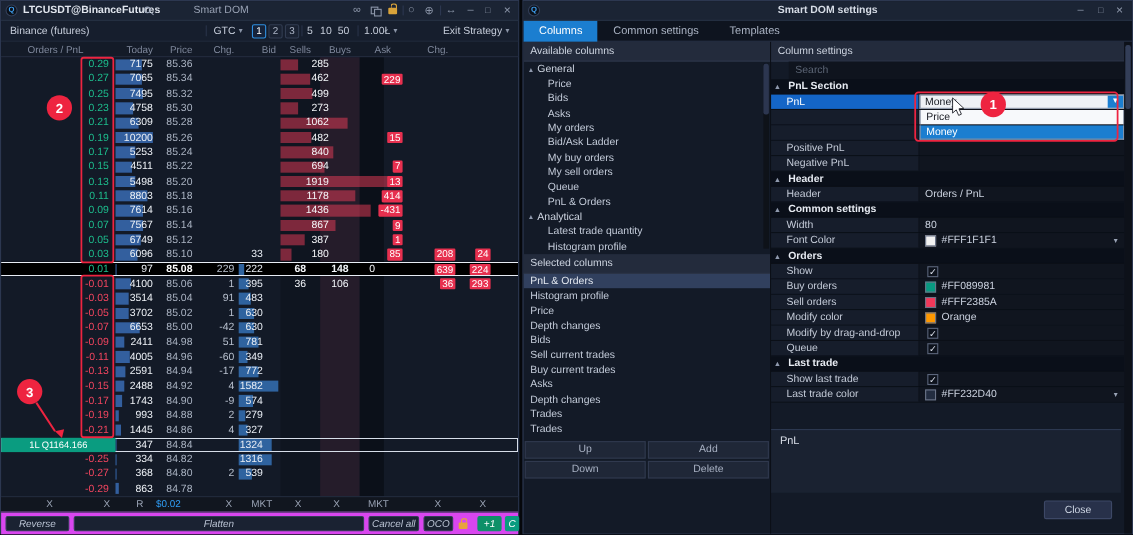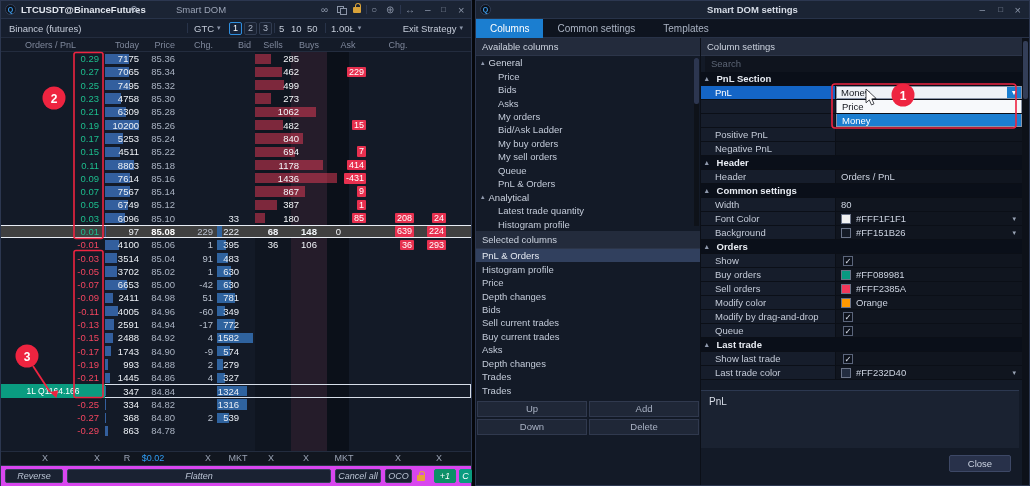--- a/index.html
+++ b/index.html
@@ -38,21 +38,21 @@
 
   
   .dom-header{position:absolute;left:0;right:0;top:37px;height:14px;background:#141b28;border-bottom:1px solid #232c3e;}
   .h{position:absolute;top:0;bottom:0;display:flex;align-items:center;font-size:9px;color:#7f889c;}
   .dom-rows{position:absolute;left:0;right:0;top:51px;height:399px;overflow:hidden;}
   .stripe{position:absolute;top:0;bottom:0;}
   .stripe-a{left:254px;width:36px;background:rgba(10,14,22,0.40);}
   .stripe-b{left:290px;width:36px;background:rgba(150,40,62,0.14);}
   .stripe-c{left:326px;width:22px;background:rgba(6,9,15,0.55);}
   .dom-row{position:relative;height:13.3px;font-size:9.5px;color:#c9d0dc;}
-  .dom-row.current{background:#404040;box-shadow:inset 0 1px 0 #e8edf5,inset 0 -1px 0 #e8edf5;}
+  .dom-row.current{background:#000000;box-shadow:inset 0 1px 0 #e8edf5,inset 0 -1px 0 #e8edf5;}
   .dom-row.current .c-price{color:#fff;font-weight:bold;}
   .dom-row.current .c-sells,.dom-row.current .c-buys{font-weight:bold;}
   .dom-row.order-row{box-shadow:inset 0 0 0 1px #d7dee9;}
   .c{position:absolute;top:0;bottom:0;display:flex;align-items:center;}
   .c-pnl{left:0;width:98px;justify-content:flex-end;}
   .pos{color:#1dbd8d;} .neg{color:#f2455f;}
   .c-order{left:0;width:104px;background:#0a9c80;color:#fff;justify-content:center;font-size:8.5px;}
   .bar{position:absolute;top:1.5px;bottom:1.5px;}
   .bar-today{left:104px;background:#335f9e;}
   .bar-bid{left:216px;background:#2f639f;}
@@ -91,21 +91,21 @@
   .tree-item{height:13.46px;display:flex;align-items:center;font-size:9.5px;color:#c3cbd9;padding-left:22px;}
   .tree-item.group{padding-left:5px;color:#cdd4e0;}
   .tri{font-size:7px;color:#8f99ad;margin-right:4px;}
   .tree-scroll{position:absolute;right:1px;top:20px;width:5px;height:168px;background:#0e1219;}
   .tree-scroll .thumb{position:absolute;left:0;top:0;width:5px;height:46px;background:#2c3650;border-radius:2px;}
   .sel-list{position:absolute;left:0;right:0;top:211px;height:148px;overflow:hidden;}
   .sel-item{height:13.45px;display:flex;align-items:center;font-size:9.5px;color:#c3cbd9;padding-left:6px;}
   .sel-item.selected{background:#31405e;color:#e4e9f1;}
   .lp-btn{position:absolute;height:16px;width:110px;background:#1f2737;border:1px solid #30394e;color:#a9b2c4;
           font-size:9.5px;line-height:14px;text-align:center;}
-  .srch{position:absolute;left:4px;right:7px;top:18px;height:28px;background:#0f141e;border-bottom:1px solid #242e42;
+  .srch{position:absolute;left:16px;right:7px;top:18px;height:28px;background:#0f141e;border-bottom:1px solid #242e42;
         color:#5c6575;font-size:9.5px;line-height:15px;padding-left:6px;}
   .grid{position:absolute;left:0;right:7px;top:34px;}
   .g-row{height:14px;position:relative;font-size:9.5px;border-bottom:1px solid #0b0f17;}
   .g-section{background:#0a0f19;color:#e8ecf3;font-weight:bold;display:flex;align-items:center;padding-left:4px;gap:4px;}
   .g-label{position:absolute;left:0;top:0;bottom:0;width:135px;background:#161d2b;color:#c4cbd8;display:flex;align-items:center;
            padding-left:14px;border-right:1px solid #0b0f17;}
   .g-label.sel{background:#1465c6;color:#fff;}
   .g-value{position:absolute;left:135px;right:0;top:0;bottom:0;background:#10151f;display:flex;align-items:center;
            padding-left:5px;color:#ccd3e0;}
   .g-value.nopad{padding:0;}
@@ -264,20 +264,31 @@
           <div class="bar bar-ask" style="width: 39.8px;"></div>
           <div class="c c-pnl pos">0.15</div>
           <div class="c c-today">4511</div>
           <div class="c c-price">85.22</div>
           <div class="c c-ask">694</div>
           <div class="c c-chg2">
             <span class="box">7</span>
           </div>
         </div>
         <div class="dom-row">
+          <div class="bar bar-today" style="width: 18.3px;"></div>
+          <div class="bar bar-ask" style="width: 110px;"></div>
+          <div class="c c-pnl pos">0.13</div>
+          <div class="c c-today">5498</div>
+          <div class="c c-price">85.20</div>
+          <div class="c c-ask">1919</div>
+          <div class="c c-chg2">
+            <span class="box">13</span>
+          </div>
+        </div>
+        <div class="dom-row">
           <div class="bar bar-today" style="width: 29.3px;"></div>
           <div class="bar bar-ask" style="width: 67.5px;"></div>
           <div class="c c-pnl pos">0.11</div>
           <div class="c c-today">8803</div>
           <div class="c c-price">85.18</div>
           <div class="c c-ask">1178</div>
           <div class="c c-chg2">
             <span class="box">414</span>
           </div>
         </div>
@@ -645,28 +656,20 @@
               <div class="g-value">80</div>
             </div>
             <div class="g-row">
               <div class="g-label">Font Color</div>
               <div class="g-value">
                 <div class="sw" style="background: rgb(241, 241, 241);"></div>
                 <span>#FFF1F1F1</span>
                 <span class="varr">▾</span>
               </div>
             </div>
-            <div class="g-row">
-              <div class="g-label">Background</div>
-              <div class="g-value">
-                <div class="sw" style="background: rgb(21, 27, 38);"></div>
-                <span>#FF151B26</span>
-                <span class="varr">▾</span>
-              </div>
-            </div>
             <div class="g-row g-section">
               <span class="tri">▴</span>
               <span>Orders</span>
             </div>
             <div class="g-row">
               <div class="g-label">Show</div>
               <div class="g-value">
                 <div class="chk">✓</div>
               </div>
             </div>

